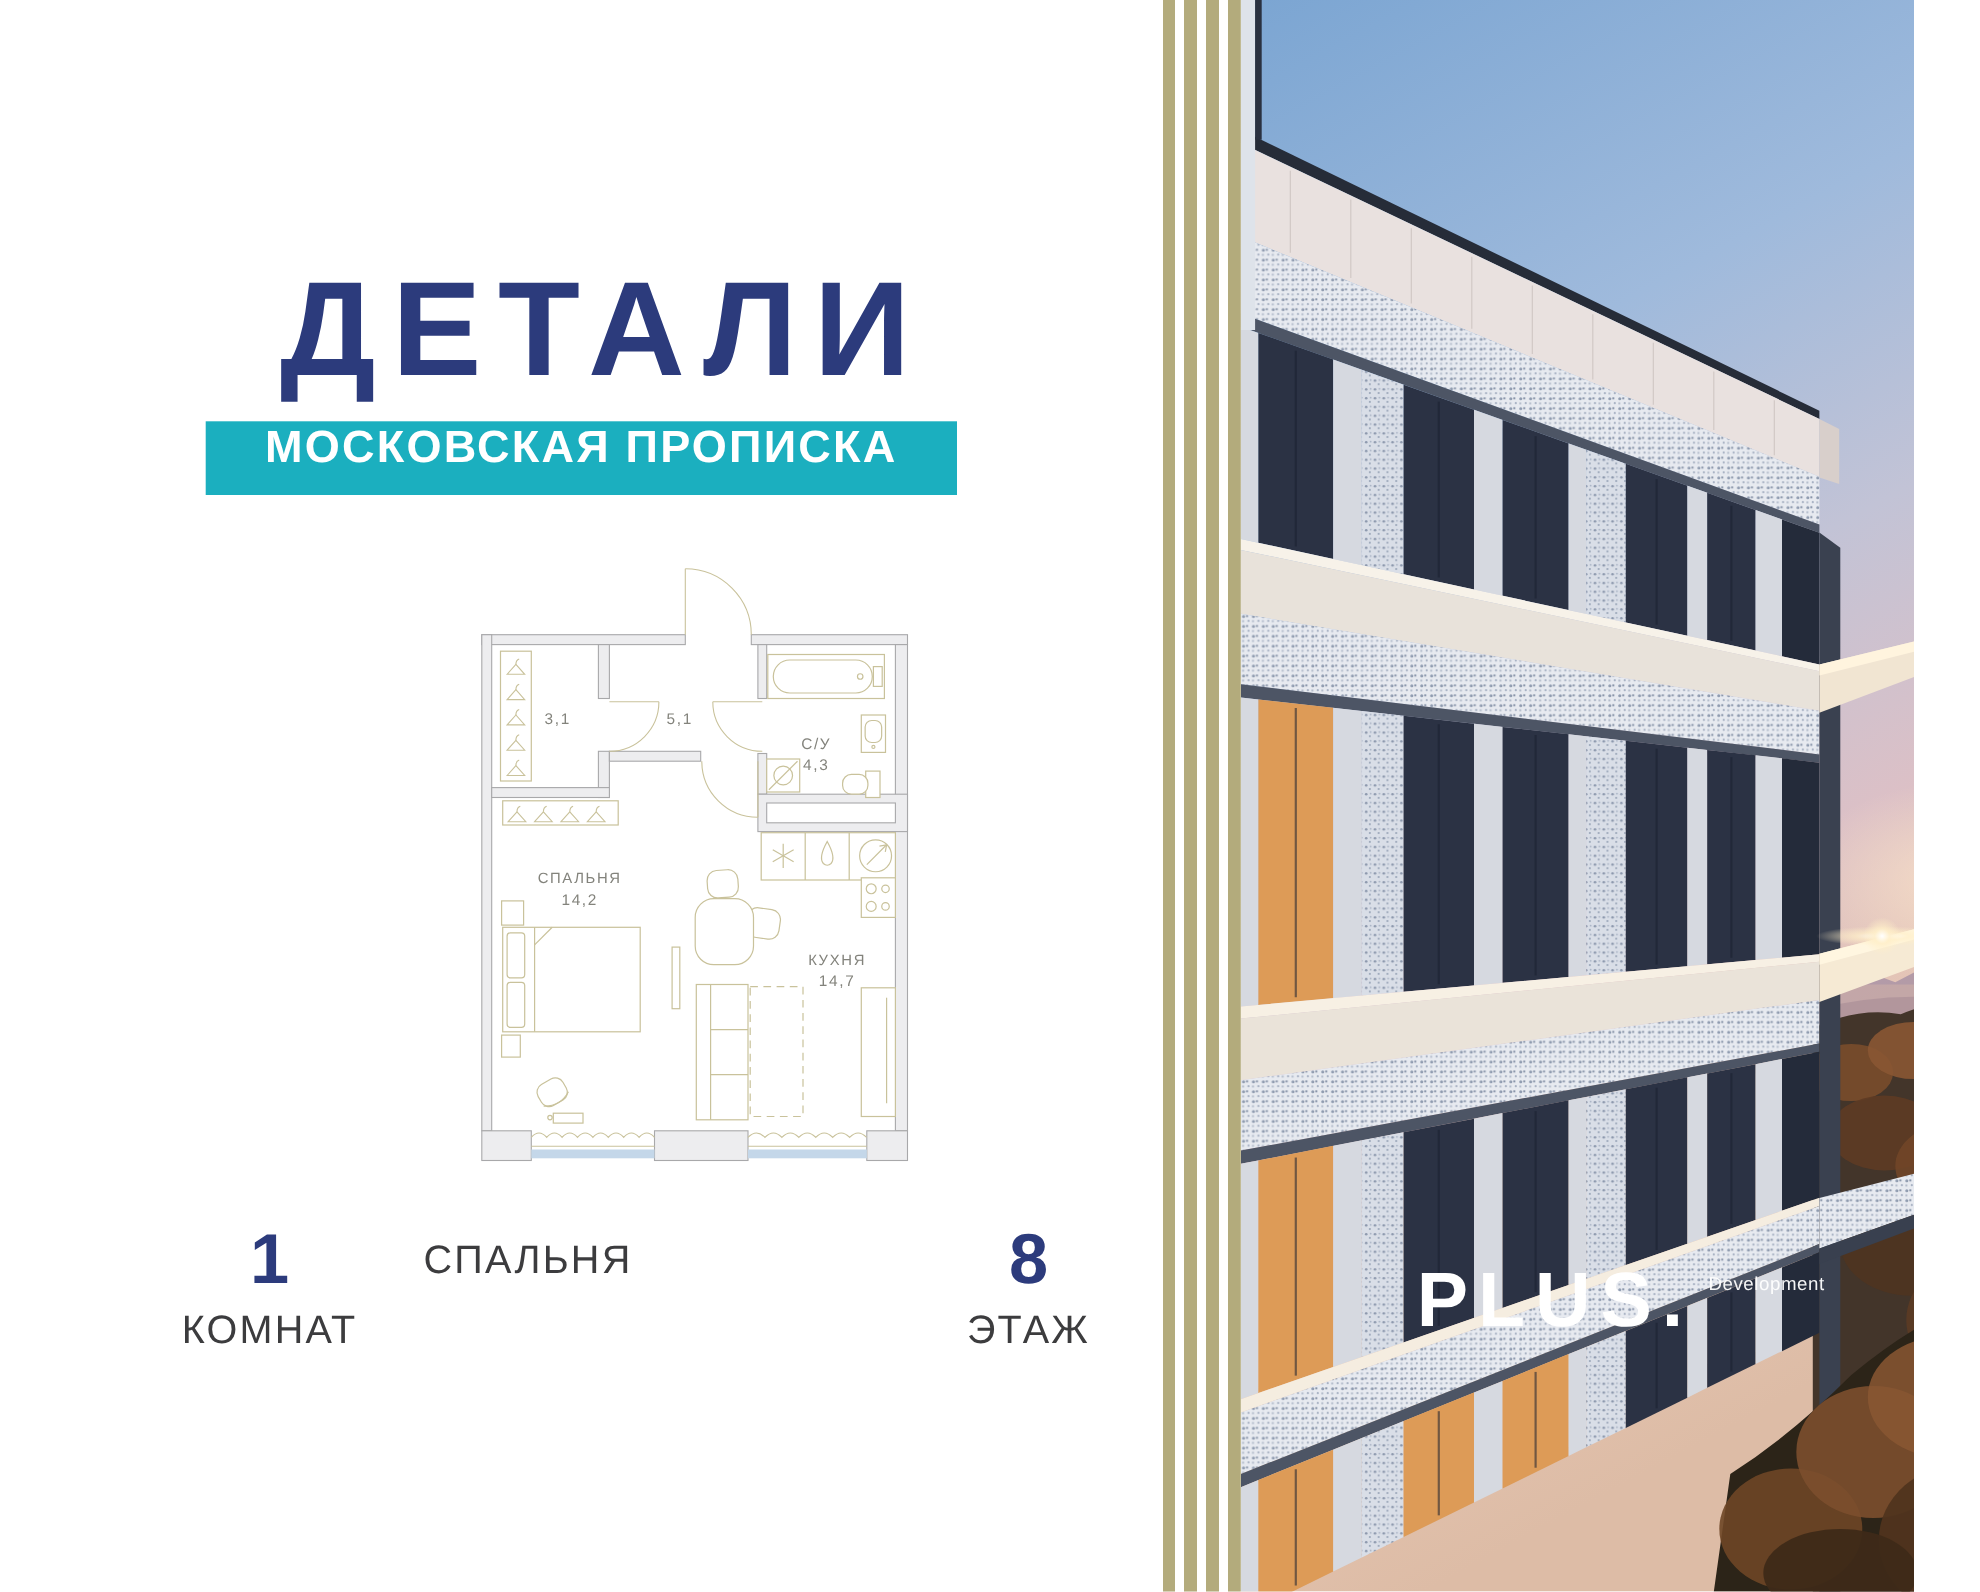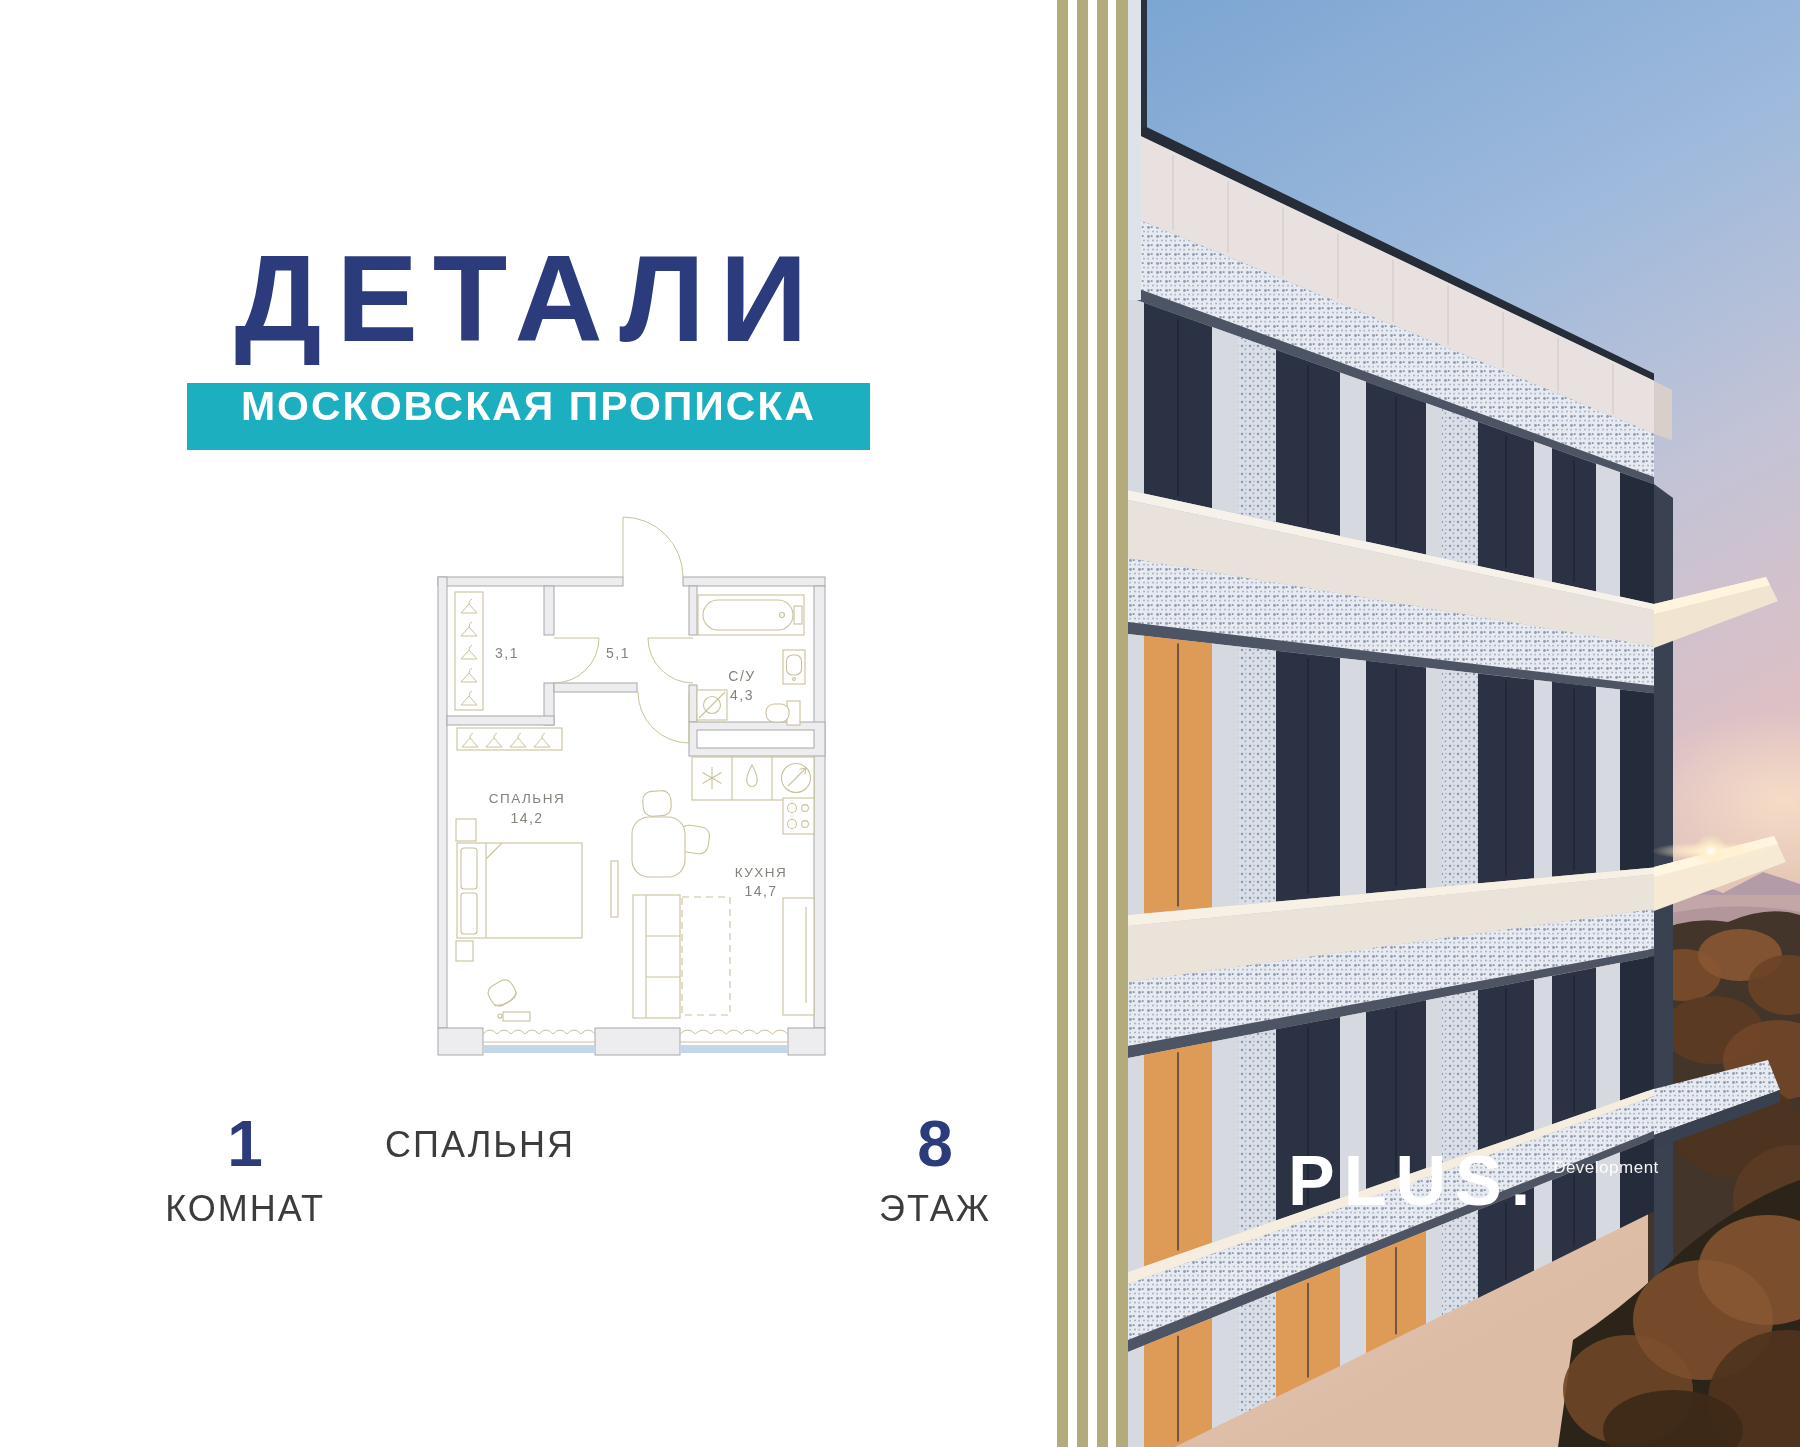--- a/index.html
+++ b/index.html
@@ -1,39 +1,39 @@
 <!DOCTYPE html>
 <html><head>
 <meta charset="utf-8">
 <style>
   html,body{margin:0;padding:0;background:#fff;}
   body{width:1800px;height:1447px;overflow:hidden;font-family:"Liberation Sans",sans-serif;}
   .canvas{position:relative;width:1800px;height:1447px;background:#fff;}
 
   
   .logo{position:absolute;left:0;top:238px;width:1057px;margin:0;text-align:center;
-        font-size:122px;font-weight:bold;letter-spacing:15px;line-height:1;color:#2C3B7C;}
+        font-size:122px;font-weight:bold;letter-spacing:15px;line-height:1;color:#2C3B7C;padding-left:20px;}
   .banner{position:absolute;left:187px;top:383px;width:683px;height:67px;background:#1BAFBF;
           display:flex;justify-content:center;}
   .banner span{color:#fff;font-weight:bold;font-size:41px;letter-spacing:2px;white-space:nowrap;}
 
   .plan-svg{position:absolute;left:430px;top:495px;}
   .plan-svg text{font-family:"Liberation Sans",sans-serif;}
 
   .stat{position:absolute;top:1112px;transform:translateX(-50%);text-align:center;}
   .stat-value{font-size:64px;font-weight:bold;color:#2C3B7C;line-height:1;}
   .stat-label{font-size:36px;font-weight:normal;color:#3C3C3E;letter-spacing:2px;margin-top:12px;white-space:nowrap;}
   .stat-1{left:245px;} .stat-2{left:480px;} .stat-3{left:935px;}
 
   
   .stripes{position:absolute;left:1057px;top:0;width:71px;height:1447px;
            background:repeating-linear-gradient(to right,#B3AB7C 0px,#B3AB7C 11.5px,#ffffff 11.5px,#ffffff 19.8px);}
 
   
-  .photo{position:absolute;left:1128px;top:0;width:672px;height:1447px;overflow:hidden;}
+  .photo{position:absolute;left:1128px;top:0;width:612px;height:1447px;overflow:hidden;}
   .plus-logo{position:absolute;left:160px;top:1146px;display:flex;align-items:flex-start;color:#fff;}
   .plus-word{font-size:70px;font-weight:bold;letter-spacing:9px;line-height:1;}
   .plus-dev{font-size:17px;font-weight:normal;letter-spacing:.5px;margin:12px 0 0 14px;opacity:.95;}
 </style>
 </head>
 <body>
 
 <div class="canvas">
 
   <h1 class="logo">ДЕТАЛИ</h1>

